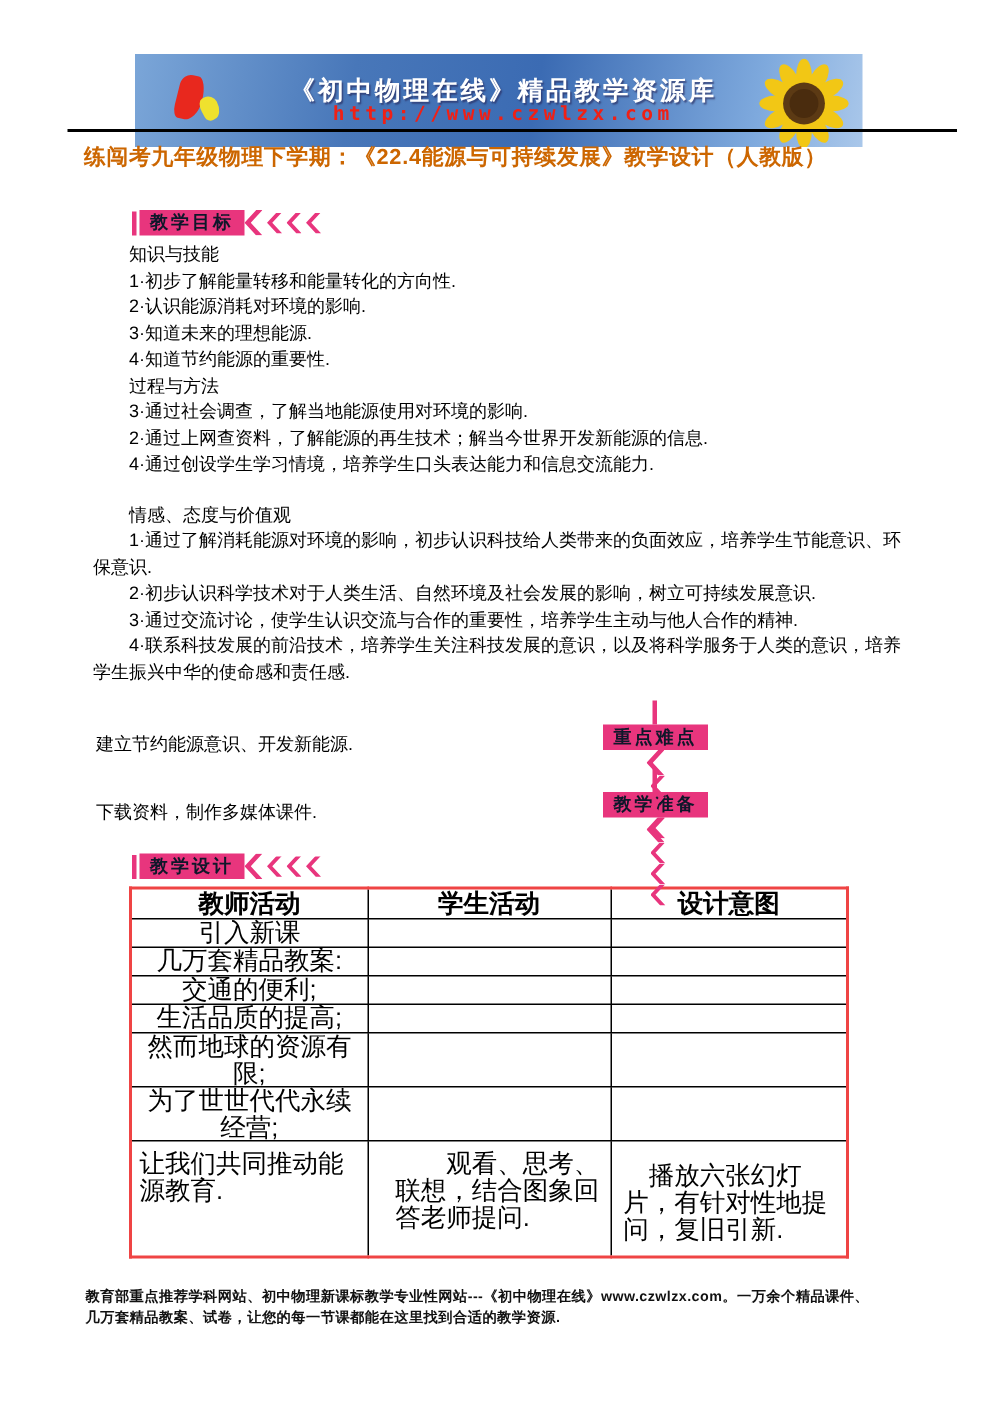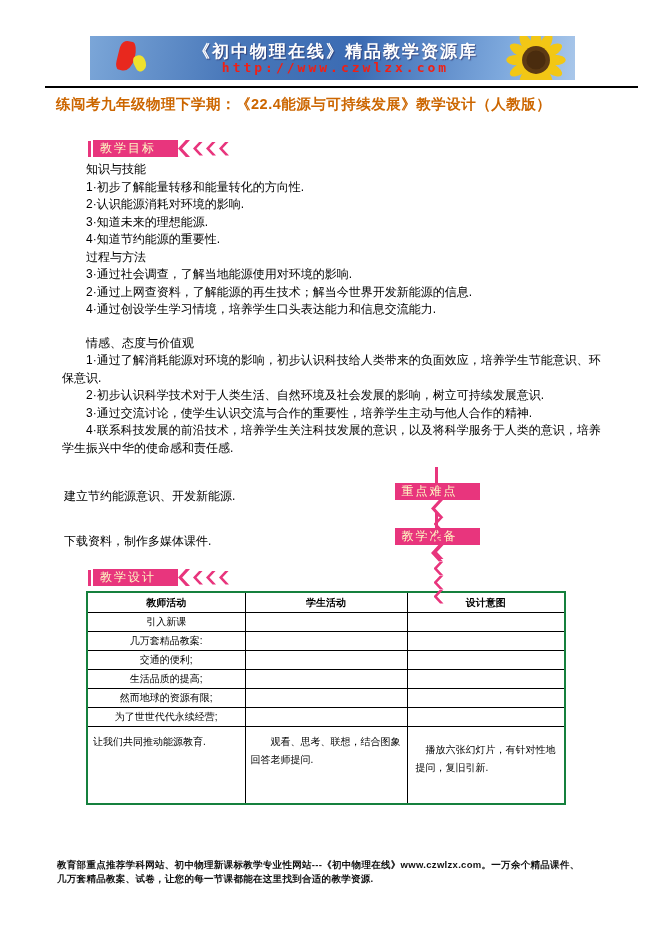--- a/index.html
+++ b/index.html
@@ -7,21 +7,21 @@
     position:relative;
     width:661px;height:936px;
     background:#ffffff;
     font-family:"Liberation Sans","DejaVu Sans",sans-serif;
     color:#000;
     overflow:hidden;
   }
   
   .banner{
     position:absolute;left:90px;top:36px;
-    width:485px;height:44px;
+    width:485px;height:62px;
     background:linear-gradient(100deg,#7ba6d8 0%,#4877b9 30%,#3b6bb3 55%,#7ea9dd 85%,#a9c7ea 100%);
     display:flex;align-items:center;
     overflow:hidden;
     justify-content:flex-end;
   }
   .logo{position:relative;width:78px;height:50px;flex:0 0 auto;}
   .logo-red{
     position:absolute;left:28px;top:8px;width:17px;height:30px;
     background:#e8281e;
     border-radius:55% 45% 70% 30% / 35% 65% 65% 35%;
@@ -54,55 +54,55 @@
     letter-spacing:.5px;
   }
   
   .content{position:absolute;left:62px;top:140px;width:540px;font-size:12px;line-height:17.5px;}
   
   .ribbon{display:flex;align-items:center;height:17px;margin:0;}
   .ribbon.indent{margin-left:26px;}
   .ribbon.center{margin-left:210px;flex-direction:column;}
   .rb-bar{width:3px;height:16px;background:var(--accent,#e8357d);margin-right:2px;flex:0 0 auto;}
   .rb-box{
-    background:var(--accent,#e8357d);color:#fef9c3;font-weight:normal;font-size:12px;
-    padding:1px 22px 2px 7px;letter-spacing:2px;line-height:14px;flex:0 0 auto;
+    background:var(--accent,#e8357d);color:#0f172a;font-weight:bold;font-size:12px;
+    padding:1px 7px 2px 7px;letter-spacing:2px;line-height:14px;flex:0 0 auto;
   }
   .chev{
     display:inline-block;width:10px;height:14px;background:var(--accent,#e8357d);
     clip-path:polygon(65% 0,100% 0,35% 50%,100% 100%,65% 100%,0 50%);
     margin-left:3px;flex:0 0 auto;
   }
   .chev.big{width:12px;height:17px;margin-left:0;}
   
   .sub-heading{margin:0;text-indent:2em;font-weight:normal;}
   .item{margin:0;text-indent:2em;}
   .subsection{margin:0;}
   .subsection:nth-of-type(3){margin-top:16px;}
   .goals-body{margin-top:4px;}
   .plain{margin:4px 0 6px 0;text-indent:2px;}
   .gap-m{height:10px;}
   .gap-l{height:13px;}
   
   table.design{
     border-collapse:collapse;margin-left:24px;margin-top:5px;
     width:478px;table-layout:fixed;
-    border:2px solid #15803d;
-    font-size:10px;
+    border:2px solid #ef4444;
+    font-size:17px;
   }
   table.design th,table.design td{
     border:1px solid #000;
     height:18px;padding:0 4px;
     text-align:center;vertical-align:middle;
     overflow:hidden;
   }
   table.design th{font-weight:bold;height:19px;}
   table.design tbody tr:last-child td{height:62px;vertical-align:top;text-align:left;line-height:18px;padding-top:2px;}
   table.design tbody tr:last-child td:nth-child(1){padding-left:5px;padding-top:6px;}
-  table.design tbody tr:last-child td:nth-child(2){text-indent:2em;padding:6px 5px 0 5px;}
+  table.design tbody tr:last-child td:nth-child(2){text-indent:2em;padding:6px 5px 0 18px;}
   table.design tbody tr:last-child td:nth-child(3){text-indent:1em;padding:14px 6px 0 8px;}
   
   .footer{
     position:absolute;left:57px;top:858px;width:560px;
     font-size:9.5px;font-weight:bold;line-height:14px;color:#111;
     letter-spacing:.3px;
   }
   .footer p{margin:0;}
 </style>
 </head>

